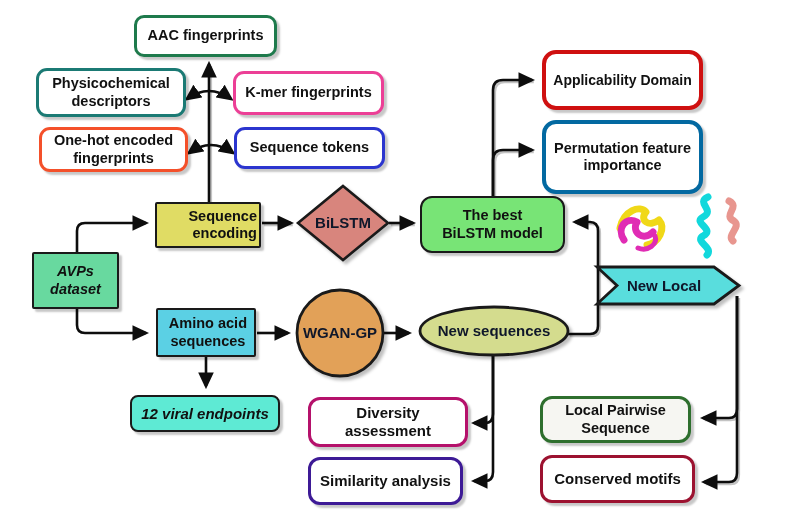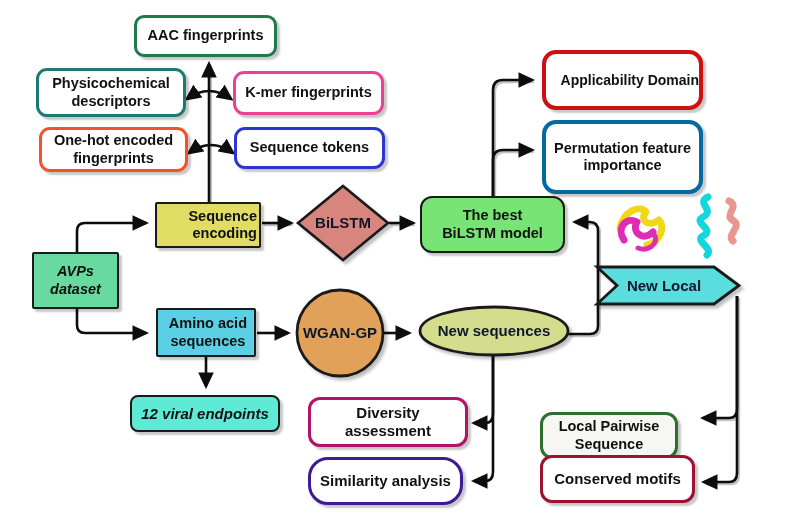--- a/index.html
+++ b/index.html
@@ -27,25 +27,25 @@
     text-align:center;font-weight:700;color:#0f172a;
     font-size:14.5px;line-height:1.2;
     pointer-events:none;
   }
   
   .b-aac      {left:134px;top:15px;width:143px;height:42px;border:3px solid #1e7a4c;border-radius:10px;}
   .b-physico  {left:36px;top:68px;width:150px;height:49px;border:3px solid #1b7a74;border-radius:11px;}
   .b-kmer     {left:233px;top:71px;width:151px;height:44px;border:3px solid #ec3f96;border-radius:11px;}
   .b-onehot   {left:39px;top:127px;width:149px;height:45px;border:3px solid #f4502a;border-radius:11px;}
   .b-seqtok   {left:234px;top:127px;width:151px;height:42px;border:3px solid #2b35cf;border-radius:11px;}
-  .b-applic   {left:542px;top:50px;width:161px;height:60px;border:4px solid #cf1010;border-radius:14px;font-size:14px;justify-content:flex-end;}
+  .b-applic   {left:542px;top:50px;width:161px;height:60px;border:4px solid #cf1010;border-radius:14px;font-size:14px;}
   .b-permut   {left:542px;top:120px;width:161px;height:74px;border:4px solid #0369a1;border-radius:14px;}
   .b-divers   {left:308px;top:397px;width:160px;height:50px;border:3.5px solid #b5116b;border-radius:12px;font-size:15px;}
-  .b-simil    {left:308px;top:457px;width:155px;height:48px;border:3.5px solid #3d1a96;border-radius:20px;font-size:15px;}
-  .b-localp   {left:540px;top:412px;width:138px;height:47px;border:3.5px solid #2e6f2e;border-radius:12px;background:#f6f6f2;}
+  .b-simil    {left:308px;top:457px;width:155px;height:48px;border:3.5px solid #3d1a96;border-radius:12px;font-size:15px;}
+  .b-localp   {left:540px;top:396px;width:151px;height:47px;border:3.5px solid #2e6f2e;border-radius:12px;background:#f6f6f2;}
   .b-conserv  {left:540px;top:455px;width:155px;height:48px;border:3.5px solid #9c1230;border-radius:12px;font-size:15px;}
   
   .b-seqenc   {left:155px;top:202px;width:106px;height:46px;border:2.5px solid #1a1a1a;border-radius:2px;background:#e0dc64;text-align:right;}
   .b-avps     {left:32px;top:252px;width:87px;height:57px;border:2.5px solid #1a1a1a;border-radius:2px;background:#68d99f;font-style:italic;}
   .b-amino    {left:156px;top:308px;width:100px;height:49px;border:2.5px solid #1a1a1a;border-radius:2px;background:#5bd0e4;justify-content:flex-end;}
   .b-best     {left:420px;top:196px;width:145px;height:57px;border:2.5px solid #1a1a1a;border-radius:12px;background:#78e476;}
   .b-viral    {left:130px;top:395px;width:150px;height:37px;border:2.5px solid #1a1a1a;border-radius:8px;background:#5eead4;font-style:italic;font-size:15px;}
   .inner-pad{display:inline-block;max-width:96%;}
   .w-narrow{max-width:112px;}
   .protein{position:absolute;}

